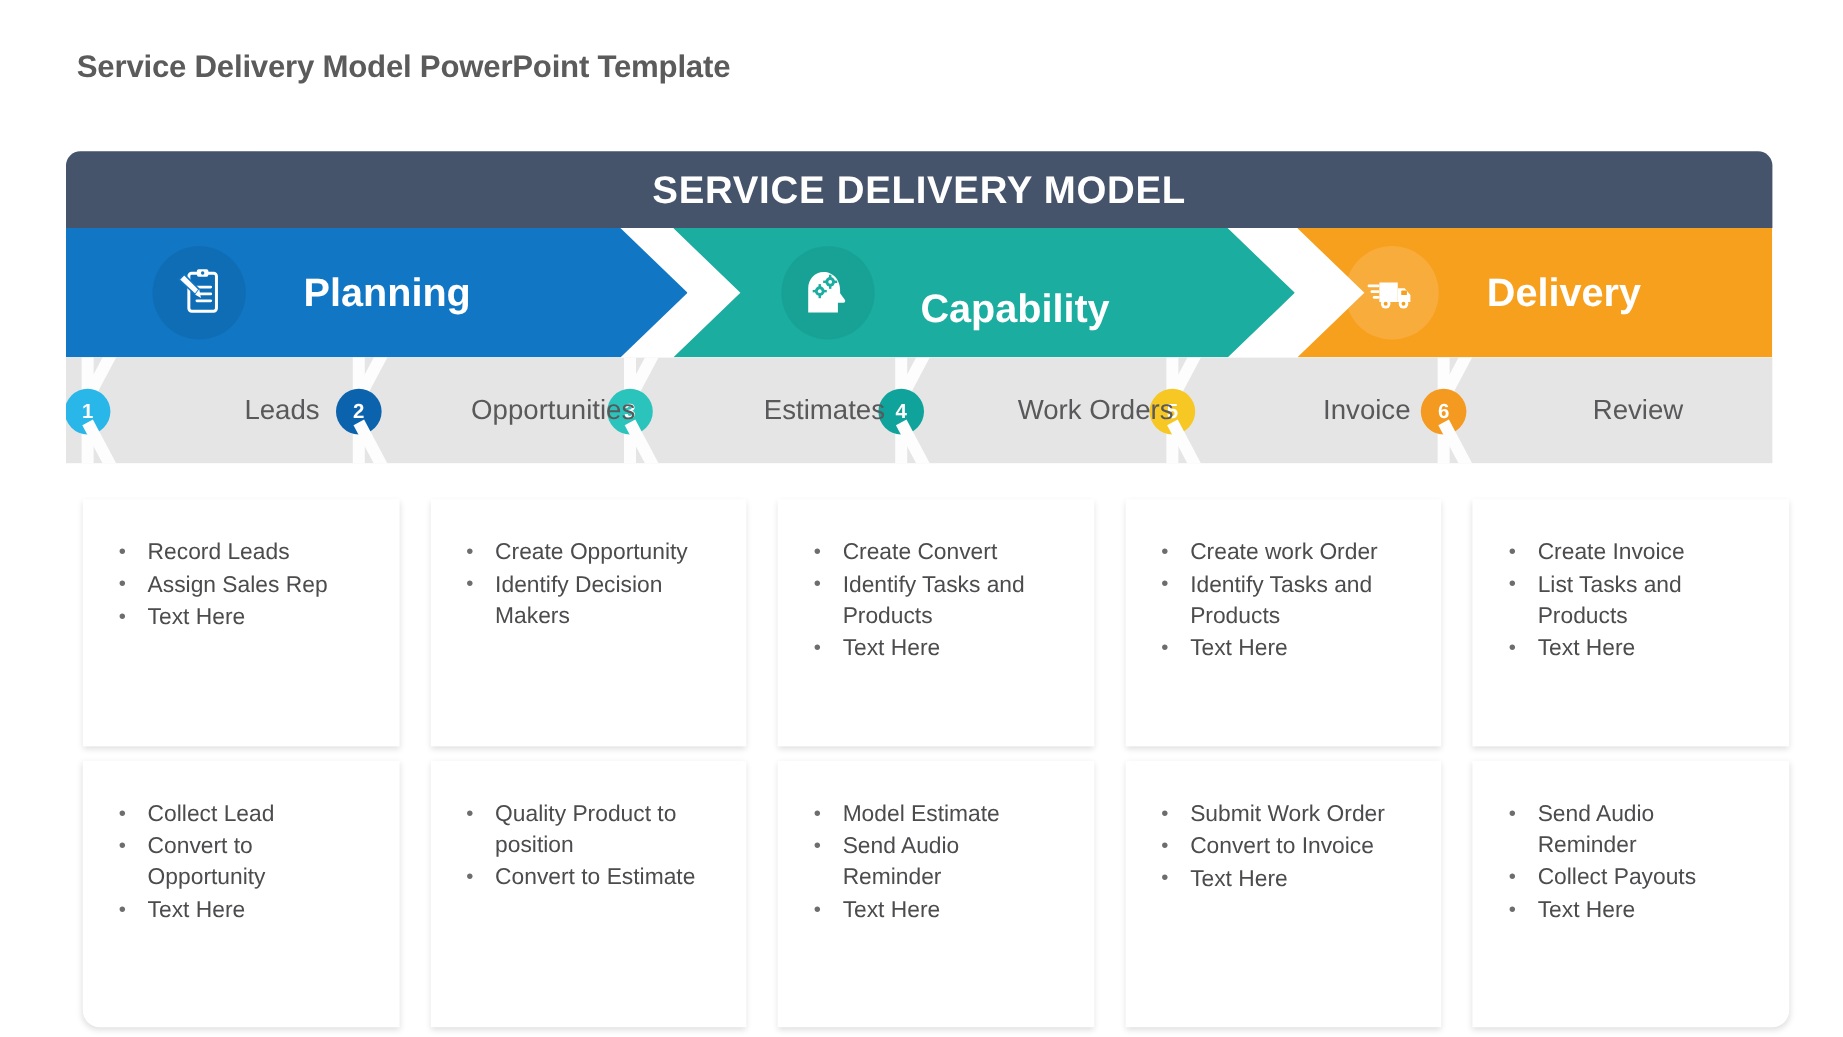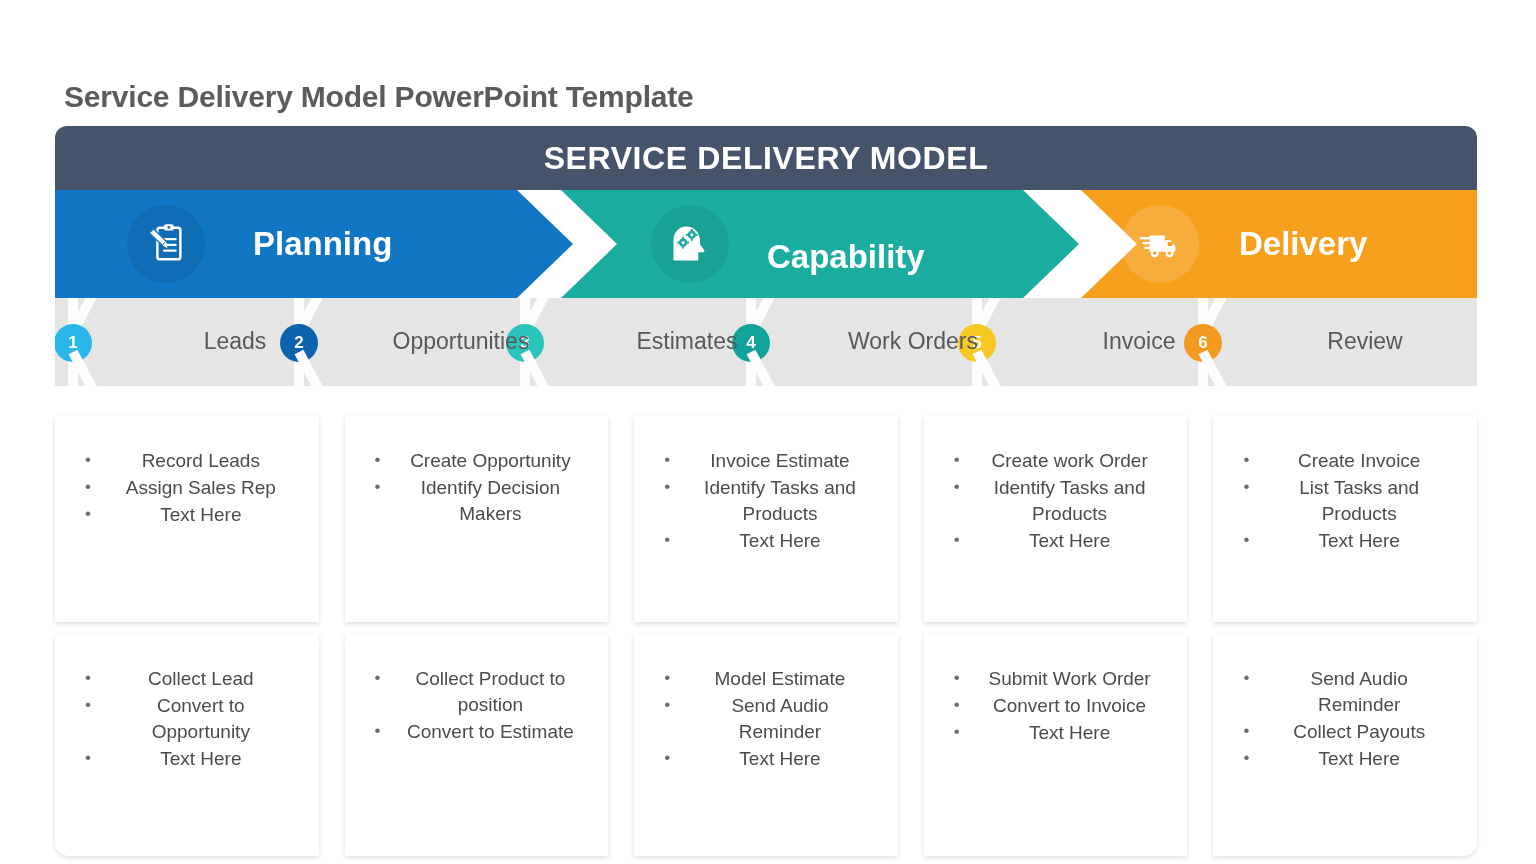--- a/index.html
+++ b/index.html
@@ -13,26 +13,25 @@
     font-family: "Liberation Sans", sans-serif;
     overflow: hidden;
     position: relative;
   }
 
   
   #page-title {
     position: absolute;
     left: 64px;
     top: 40px;
-    font-size: 30px;
+    font-size: 26px;
     font-weight: bold;
     color: #5b5b5b;
     letter-spacing: -0.2px;
     white-space: nowrap;
-    margin-top: 40px;
   }
 
   
   #infographic {
     position: absolute;
     left: 55px;
     top: 126px;
     width: 1422px;
     height: 730px;
   }
@@ -167,26 +166,25 @@
   
   #cards {
     position: absolute;
     left: 0;
     top: 290px;
     width: 1422px;
     height: 440px;
   }
   .card-row {
     position: absolute;
-    left: 0;
+    left: 14px;
     width: 1422px;
     height: 206px;
     display: flex;
     gap: 26px;
-    text-align: center;
   }
   .card-row-1 { top: 0; }
   .card-row-2 { top: 218px; height: 222px; }
   .card {
     flex: 1 1 0;
     background: #ffffff;
     box-shadow: 0 2px 5px rgba(0,0,0,0.13);
     padding: 32px 26px 10px 26px;
     box-sizing: border-box;
   }
@@ -327,21 +325,21 @@
           </ul>
       </div>
       <div class="card">
         <ul class="bullets">
             <li>Create Opportunity</li>
             <li>Identify Decision Makers</li>
           </ul>
       </div>
       <div class="card">
         <ul class="bullets">
-            <li>Invoice Estimate</li>
+            <li>Create Convert</li>
             <li>Identify Tasks and Products</li>
             <li>Text Here</li>
           </ul>
       </div>
       <div class="card">
         <ul class="bullets">
             <li>Create work Order</li>
             <li>Identify Tasks and Products</li>
             <li>Text Here</li>
           </ul>
@@ -358,21 +356,21 @@
     <div class="card-row card-row-2">
       <div class="card">
         <ul class="bullets">
             <li>Collect Lead</li>
             <li>Convert to Opportunity</li>
             <li>Text Here</li>
           </ul>
       </div>
       <div class="card">
         <ul class="bullets">
-            <li>Collect Product to position</li>
+            <li>Quality Product to position</li>
             <li>Convert to Estimate</li>
           </ul>
       </div>
       <div class="card">
         <ul class="bullets">
             <li>Model Estimate</li>
             <li>Send Audio Reminder</li>
             <li>Text Here</li>
           </ul>
       </div>

